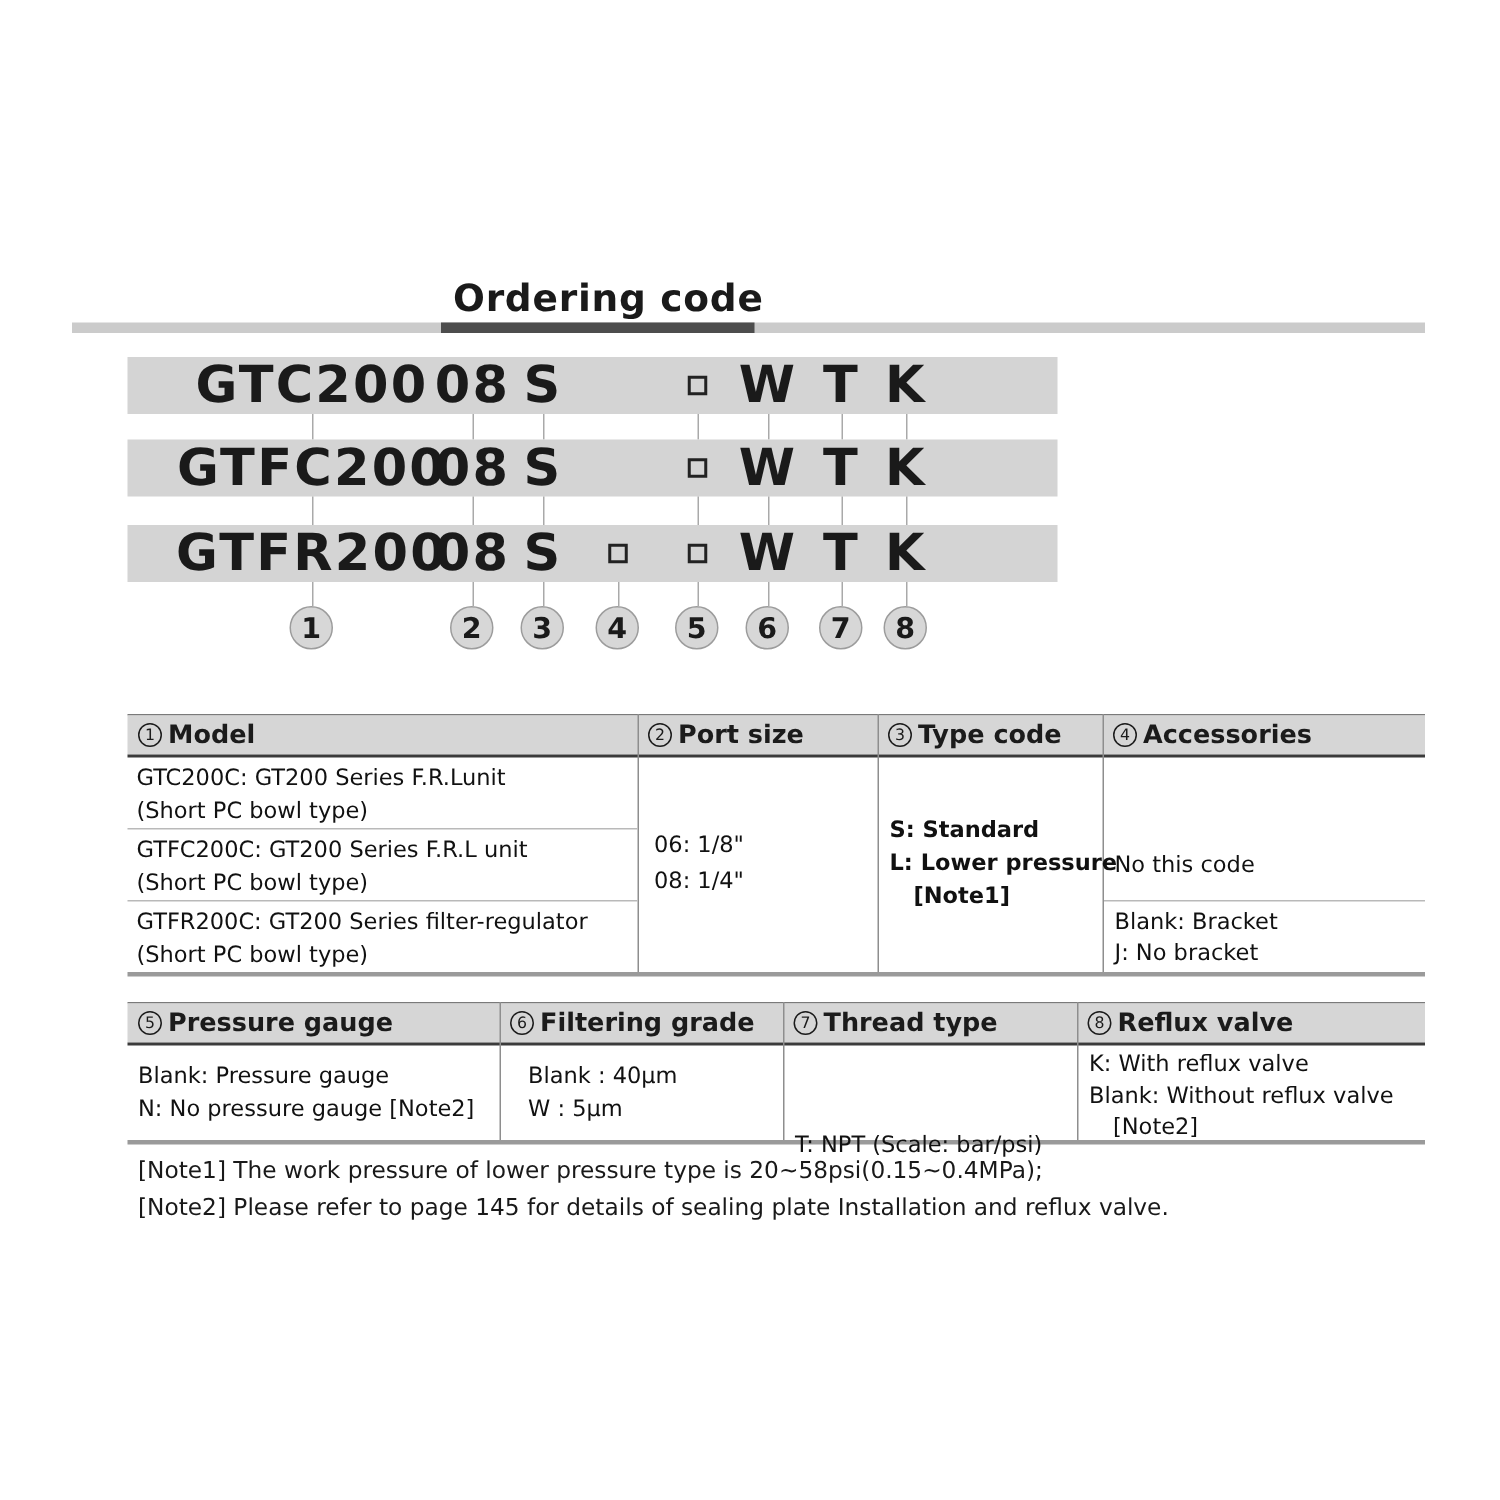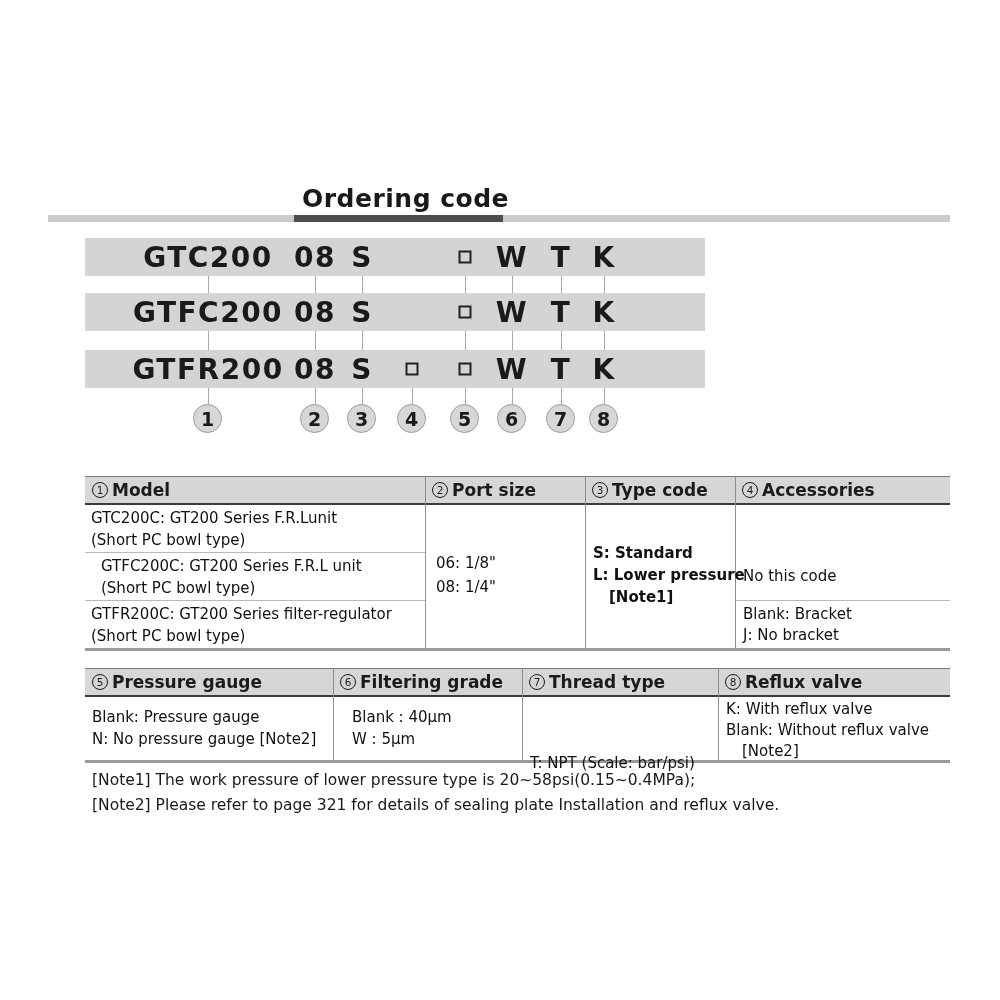--- a/index.html
+++ b/index.html
@@ -14,21 +14,21 @@
 
   
   .page-title { font-size:25px; font-weight:bold; color:#1a1a1a; letter-spacing:0.5px; }
   .rule-light { background:#cbcbcb; }
   .rule-dark  { background:#4d4d4d; }
 
   
   .code-bar { left:85px; width:620px; height:38px; background:#d4d4d4; }
   .code-seg {
     position:absolute; top:50%; transform:translate(-50%,-50%);
-    font-size:28px; font-weight:bold; letter-spacing:1.5px; color:#1a1a1a; white-space:nowrap;
+    font-size:34px; font-weight:bold; letter-spacing:1.5px; color:#1a1a1a; white-space:nowrap;
   }
   .blank-box {
     position:absolute; top:50%; transform:translate(-50%,-50%);
     width:13px; height:13px; border:2px solid #222; background:transparent;
   }
   .conn { position:absolute; width:1px; background:#a9a9a9; }
   .pos-circle {
     position:absolute; width:29px; height:29px; border-radius:50%;
     background:#d7d7d7; border:1px solid #9c9c9c;
     display:flex; align-items:center; justify-content:center;
@@ -156,21 +156,21 @@
     </div>
     <div class="th-cell" style="left:657px; top:3px; height:22px;">
       <span class="circ-num">4</span>
       <span>Accessories</span>
     </div>
 
     <div class="cell" style="left:6px; top:31px; width:332px;">
       <div>GTC200C: GT200 Series F.R.Lunit</div>
       <div class="ctr">(Short PC bowl type)</div>
     </div>
-    <div class="cell" style="left:16px; top:79px; width:332px;">
+    <div class="cell" style="left:6px; top:79px; width:332px;">
       <div>GTFC200C: GT200 Series F.R.L unit</div>
       <div class="ctr">(Short PC bowl type)</div>
     </div>
     <div class="cell" style="left:6px; top:127px; width:332px;">
       <div>GTFR200C: GT200 Series filter-regulator</div>
       <div class="ctr">(Short PC bowl type)</div>
     </div>
 
     <div class="cell" style="left:351px; top:75px; line-height:24px;">
       <div>06: 1/8"</div>
@@ -231,16 +231,16 @@
     </div>
     <div class="cell" style="left:641px; top:31px; line-height:21px;">
       <div>K: With reflux valve</div>
       <div>Blank: Without reflux valve</div>
       <div class="indent1">[Note2]</div>
     </div>
   </div>
 
   <div class="abs notes" style="left:92px; top:768px;">
     <div>[Note1] The work pressure of lower pressure type is 20~58psi(0.15~0.4MPa);</div>
-    <div>[Note2] Please refer to page 321 for details of sealing plate Installation and reflux valve.</div>
+    <div>[Note2] Please refer to page 145 for details of sealing plate Installation and reflux valve.</div>
   </div>
 
 </div>
 
 </body></html>

